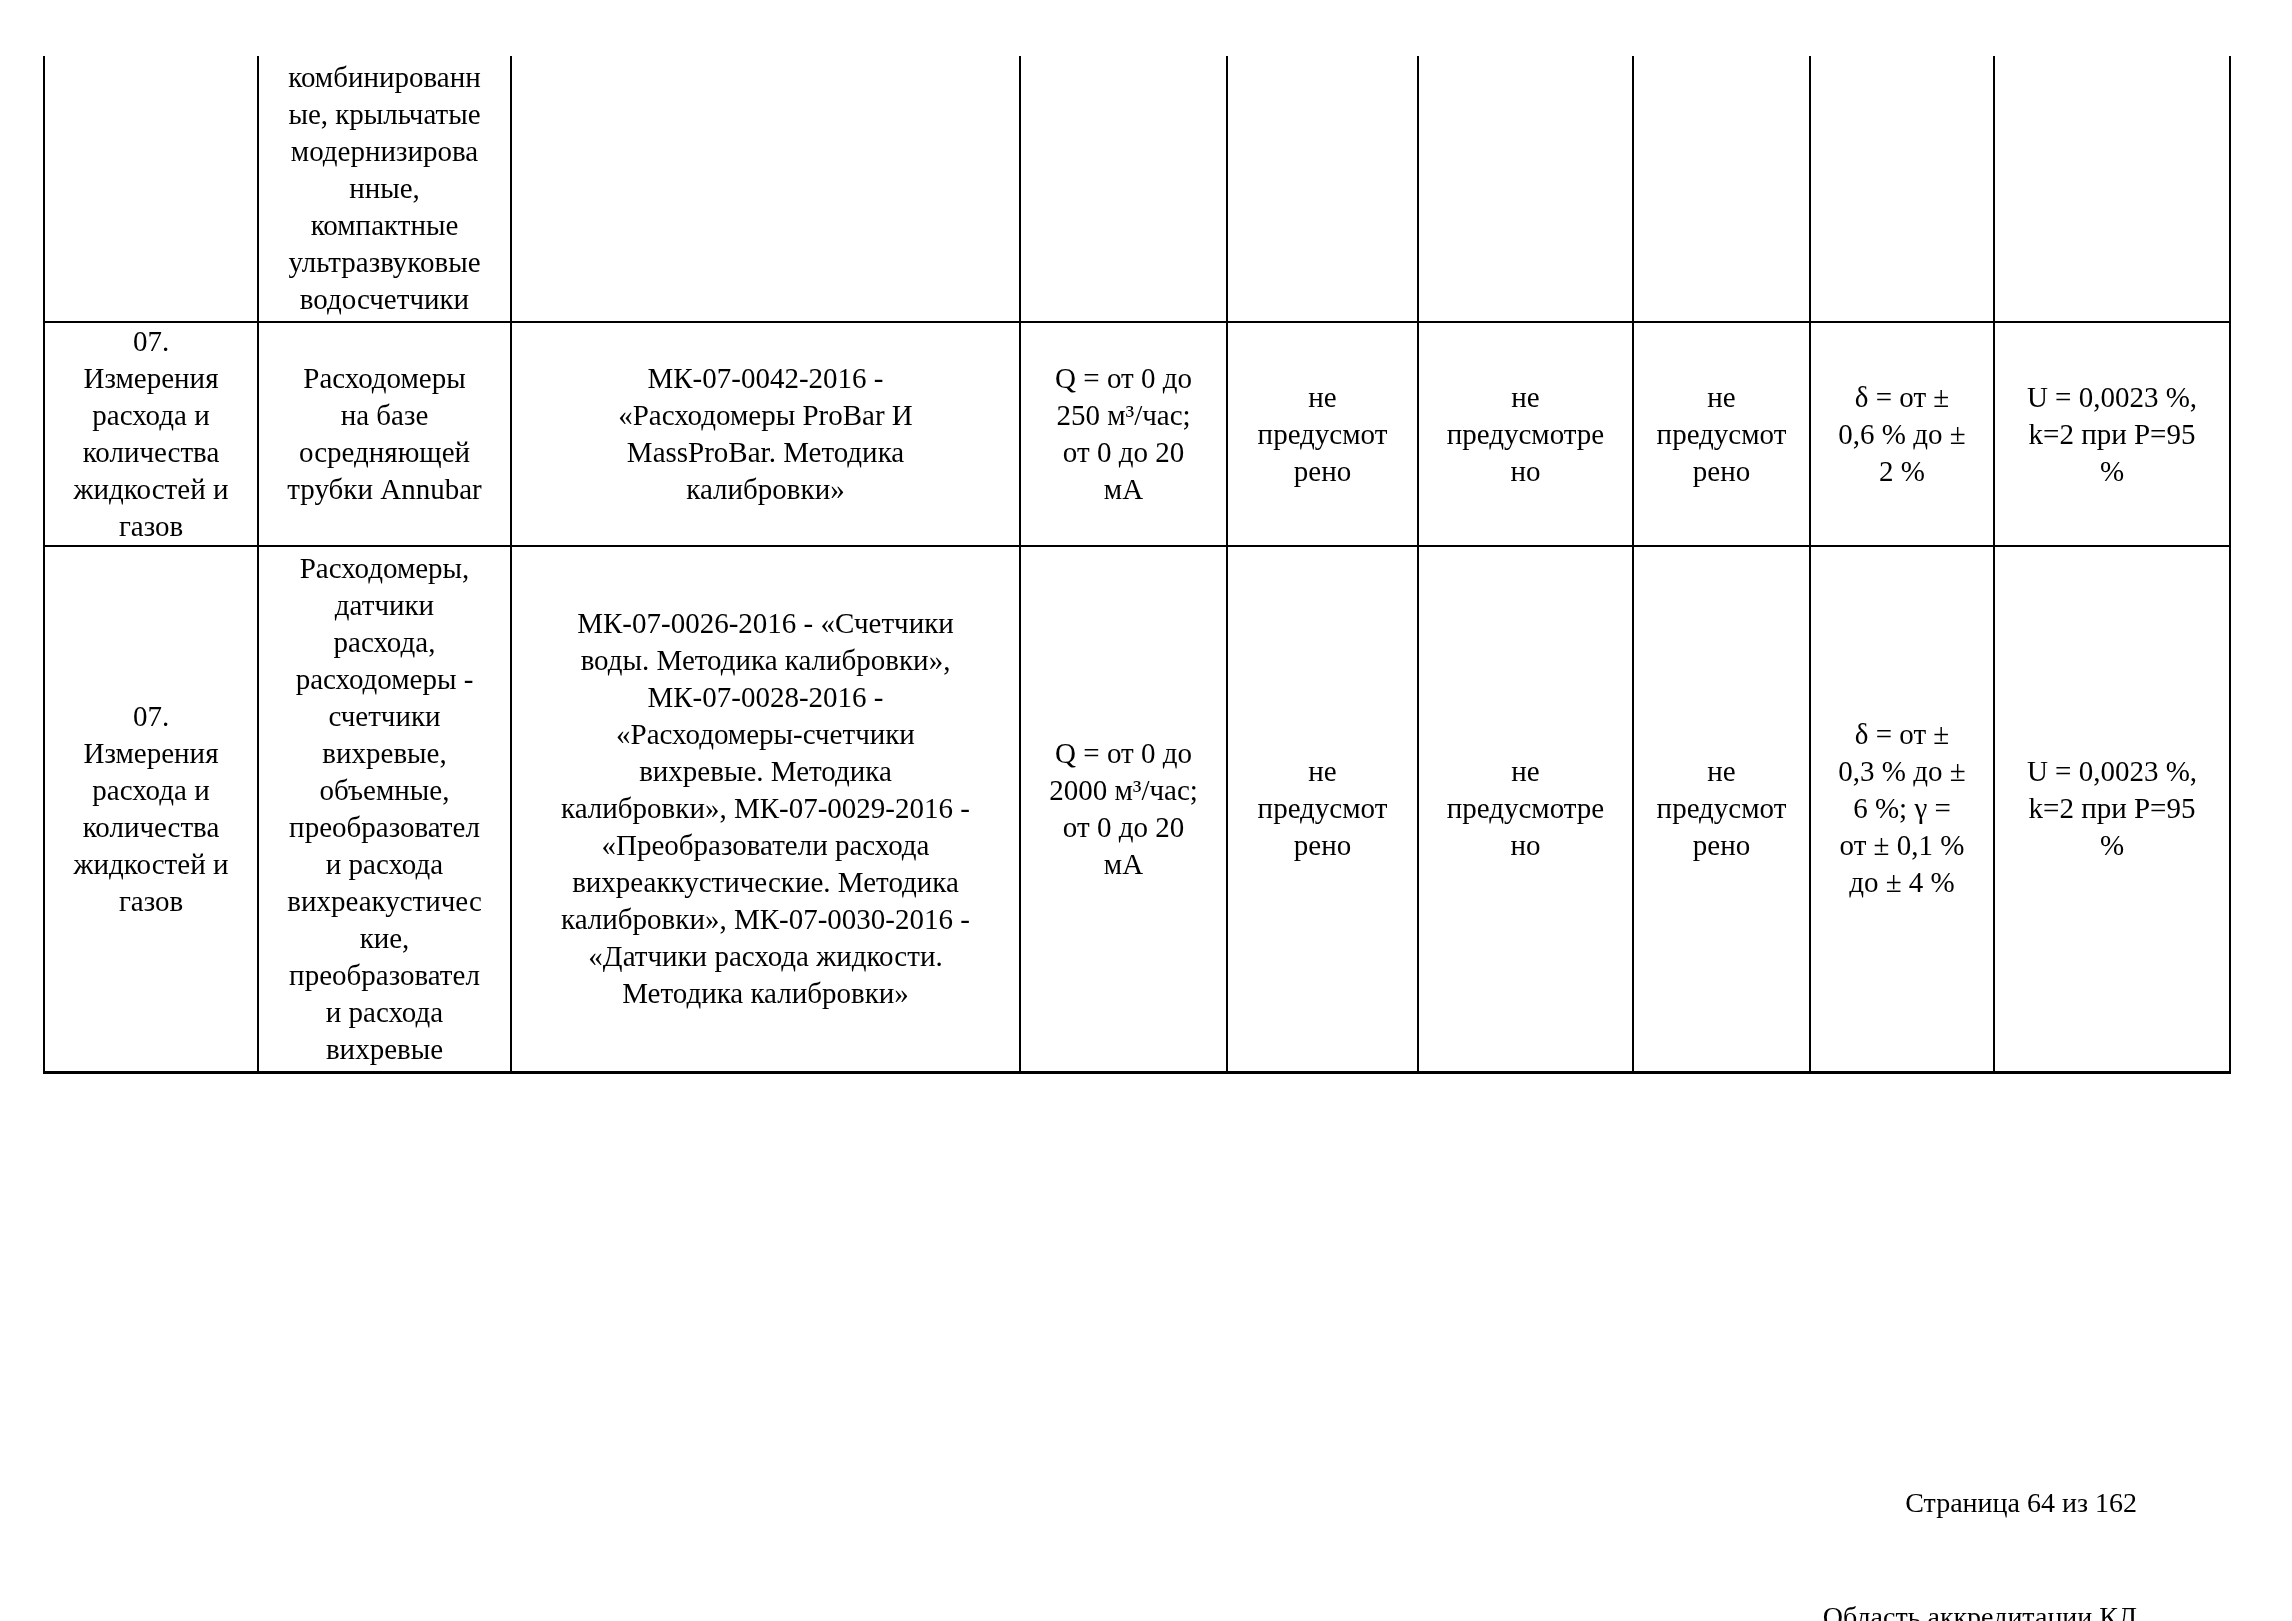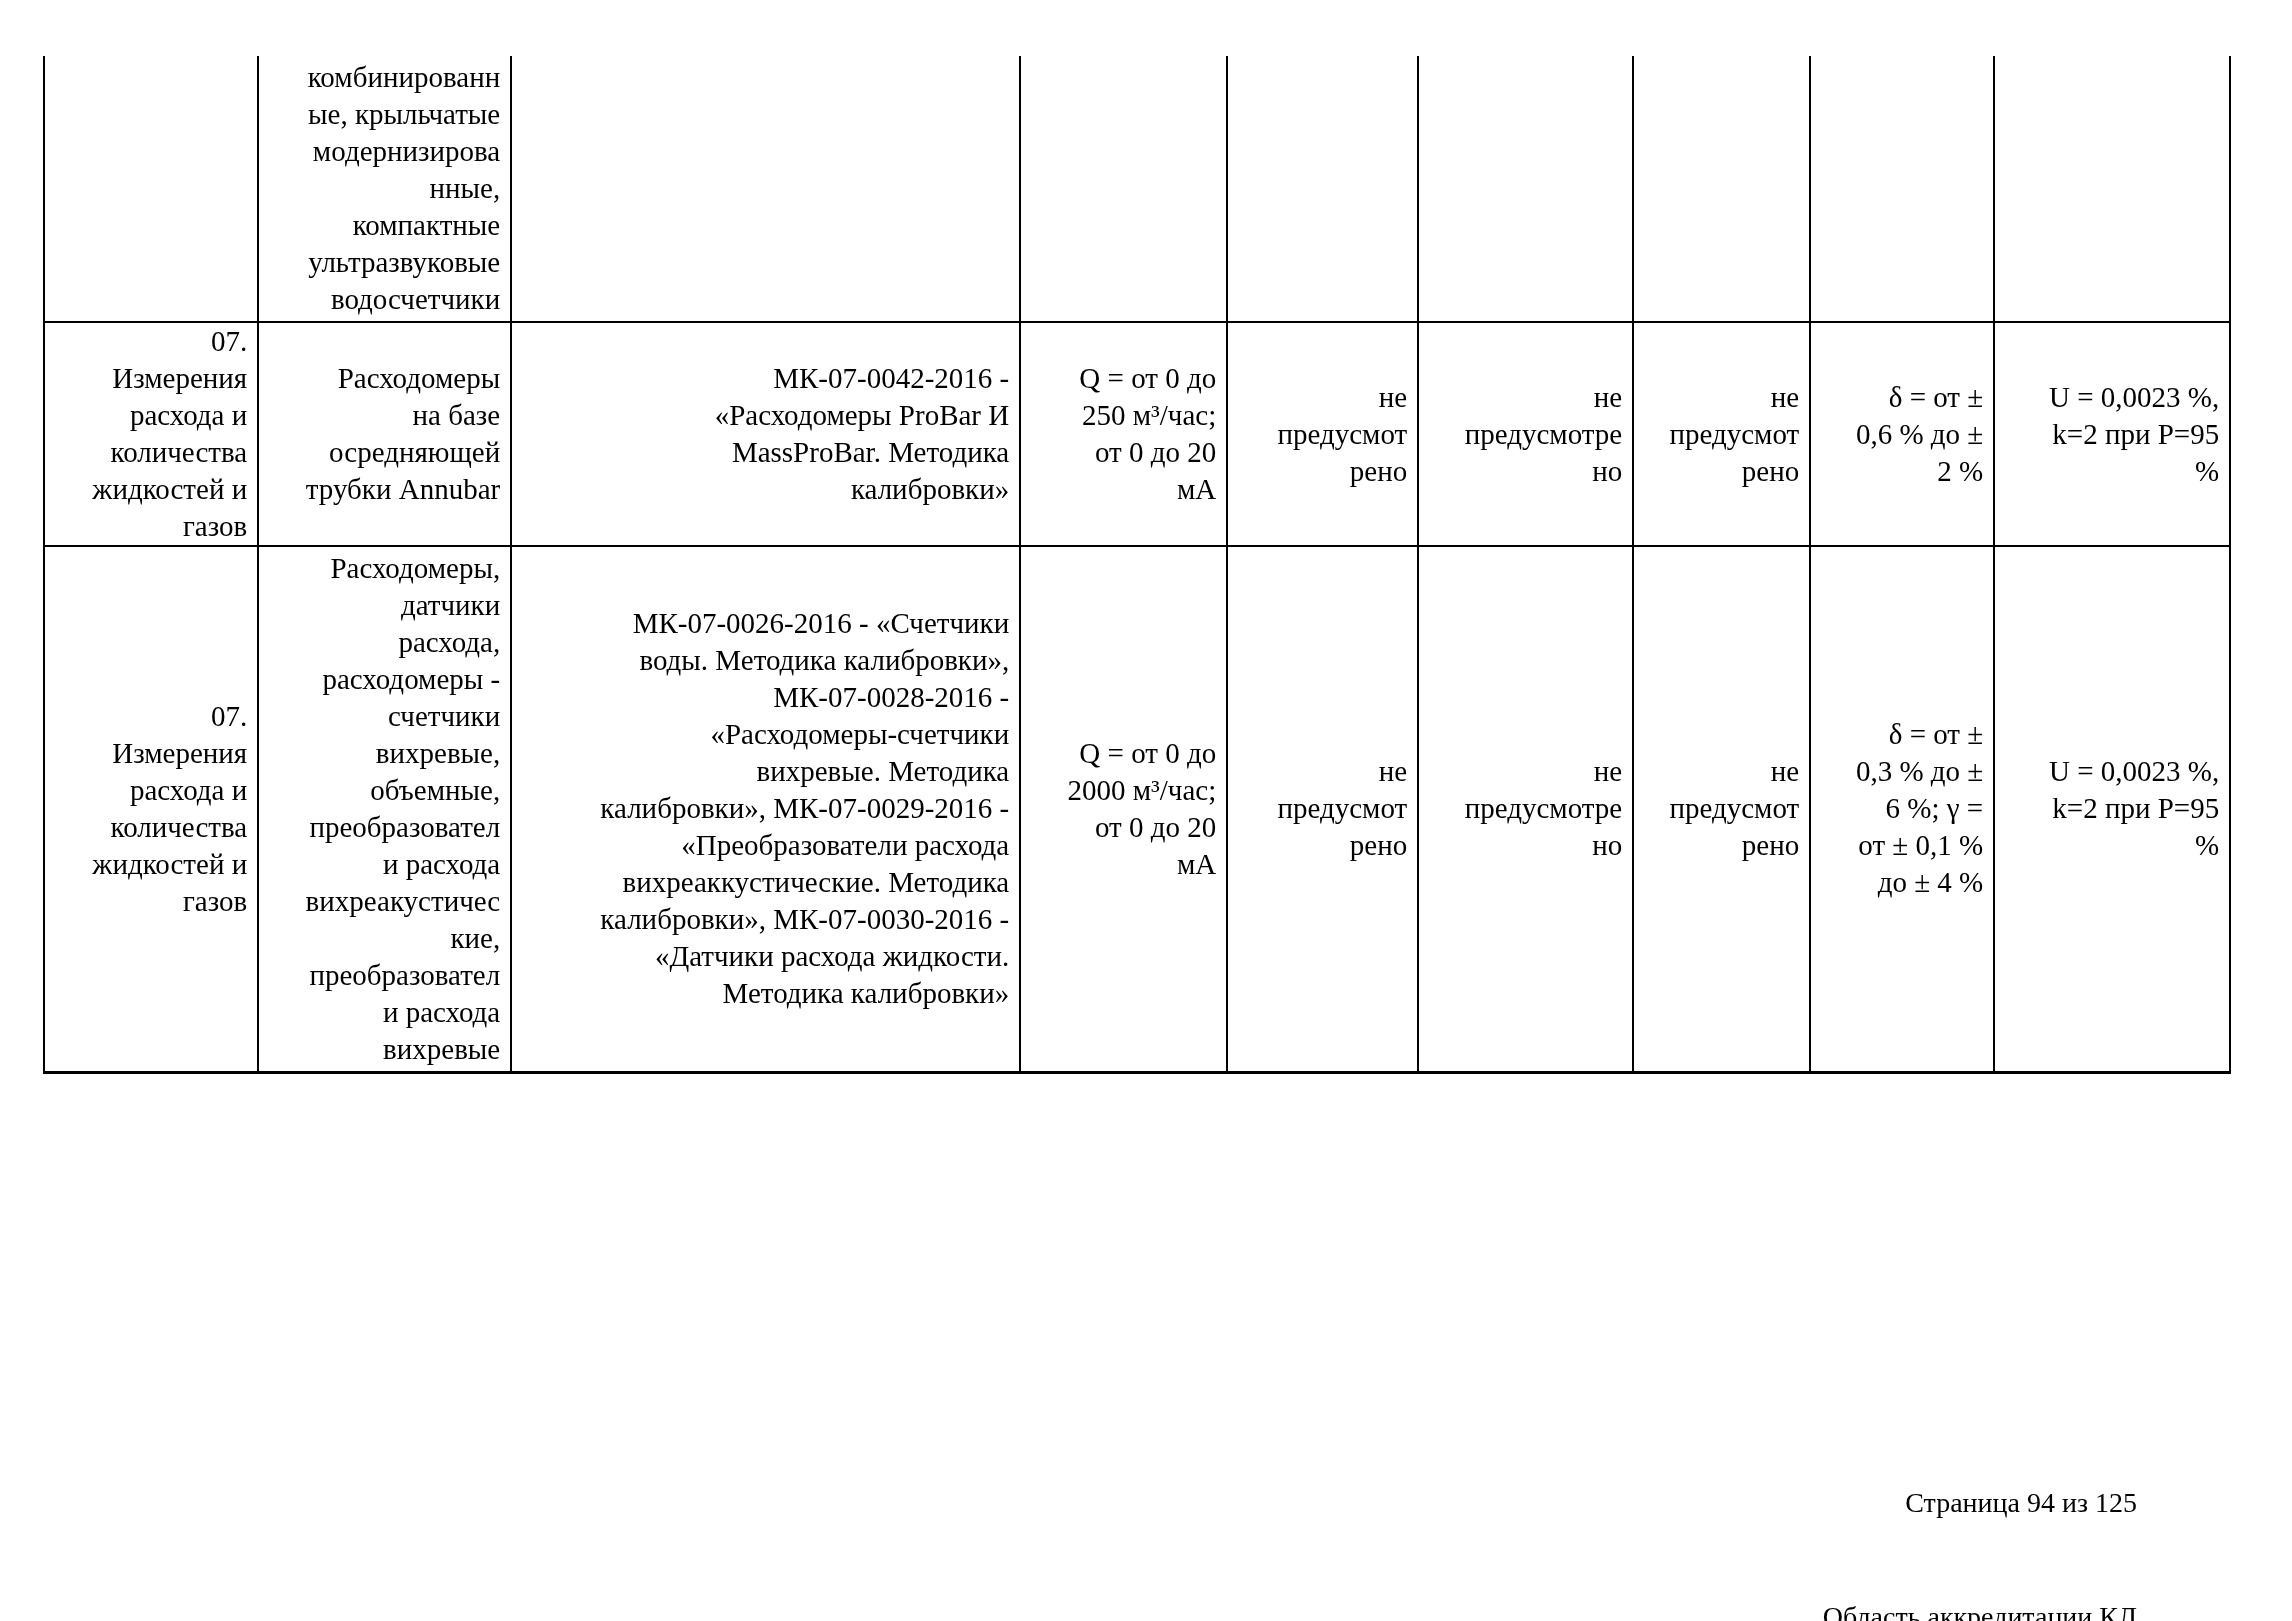--- a/index.html
+++ b/index.html
@@ -25,21 +25,21 @@
   table.doc-table td {
     border: 2px solid #000000;
     border-bottom-width: 2.9px;
     border-top-width: 0;
     padding: 0 9.8px;
     vertical-align: middle;
     font-size: 29px;
     line-height: 37px;
     white-space: pre;
     overflow: hidden;
-    text-align: right;
+    text-align: center;
   }
   table.doc-table tr.row-a td { border-top: none; }
   table.doc-table tr.row-b td,
   table.doc-table tr.row-c td { border-top-width: 2.9px; }
   table.doc-table tr.row-c td { border-bottom-width: 3.9px; }
   tr.row-a { height: 266px; }
   tr.row-b { height: 223px; }
   tr.row-c { height: 526px; }
   .page-footer {
     position: absolute;
@@ -170,18 +170,18 @@
 от ± 0,1 %
 до ± 4 %</td>
       <td>U = 0,0023 %,
 k=2 при Р=95
 %</td>
     </tr>
   </tbody>
 </table>
 
 <div class="page-footer">
-  <div>Страница 94 из 125</div>
+  <div>Страница 64 из 162</div>
   <div>Область аккредитации КЛ</div>
   
   
 </div>
 
 
 </body></html>

